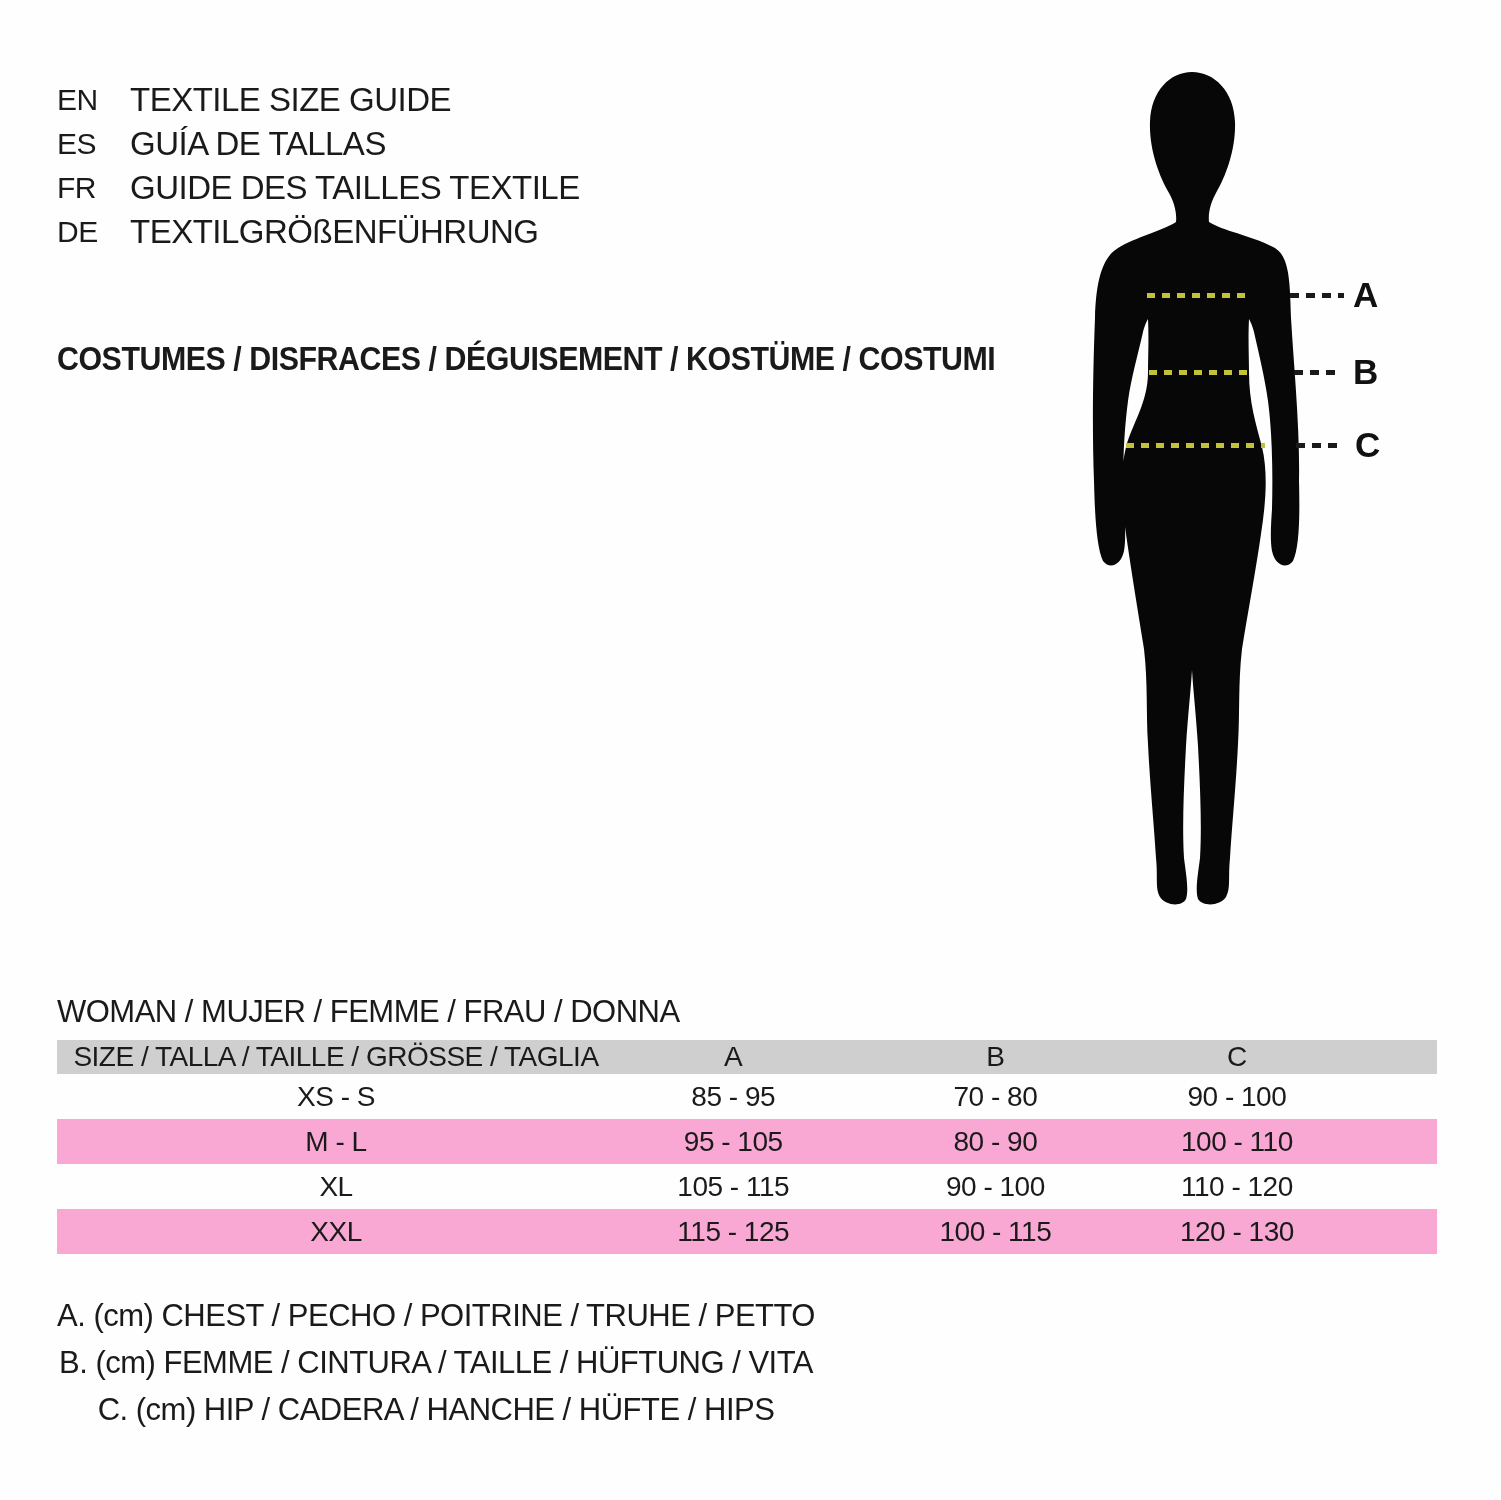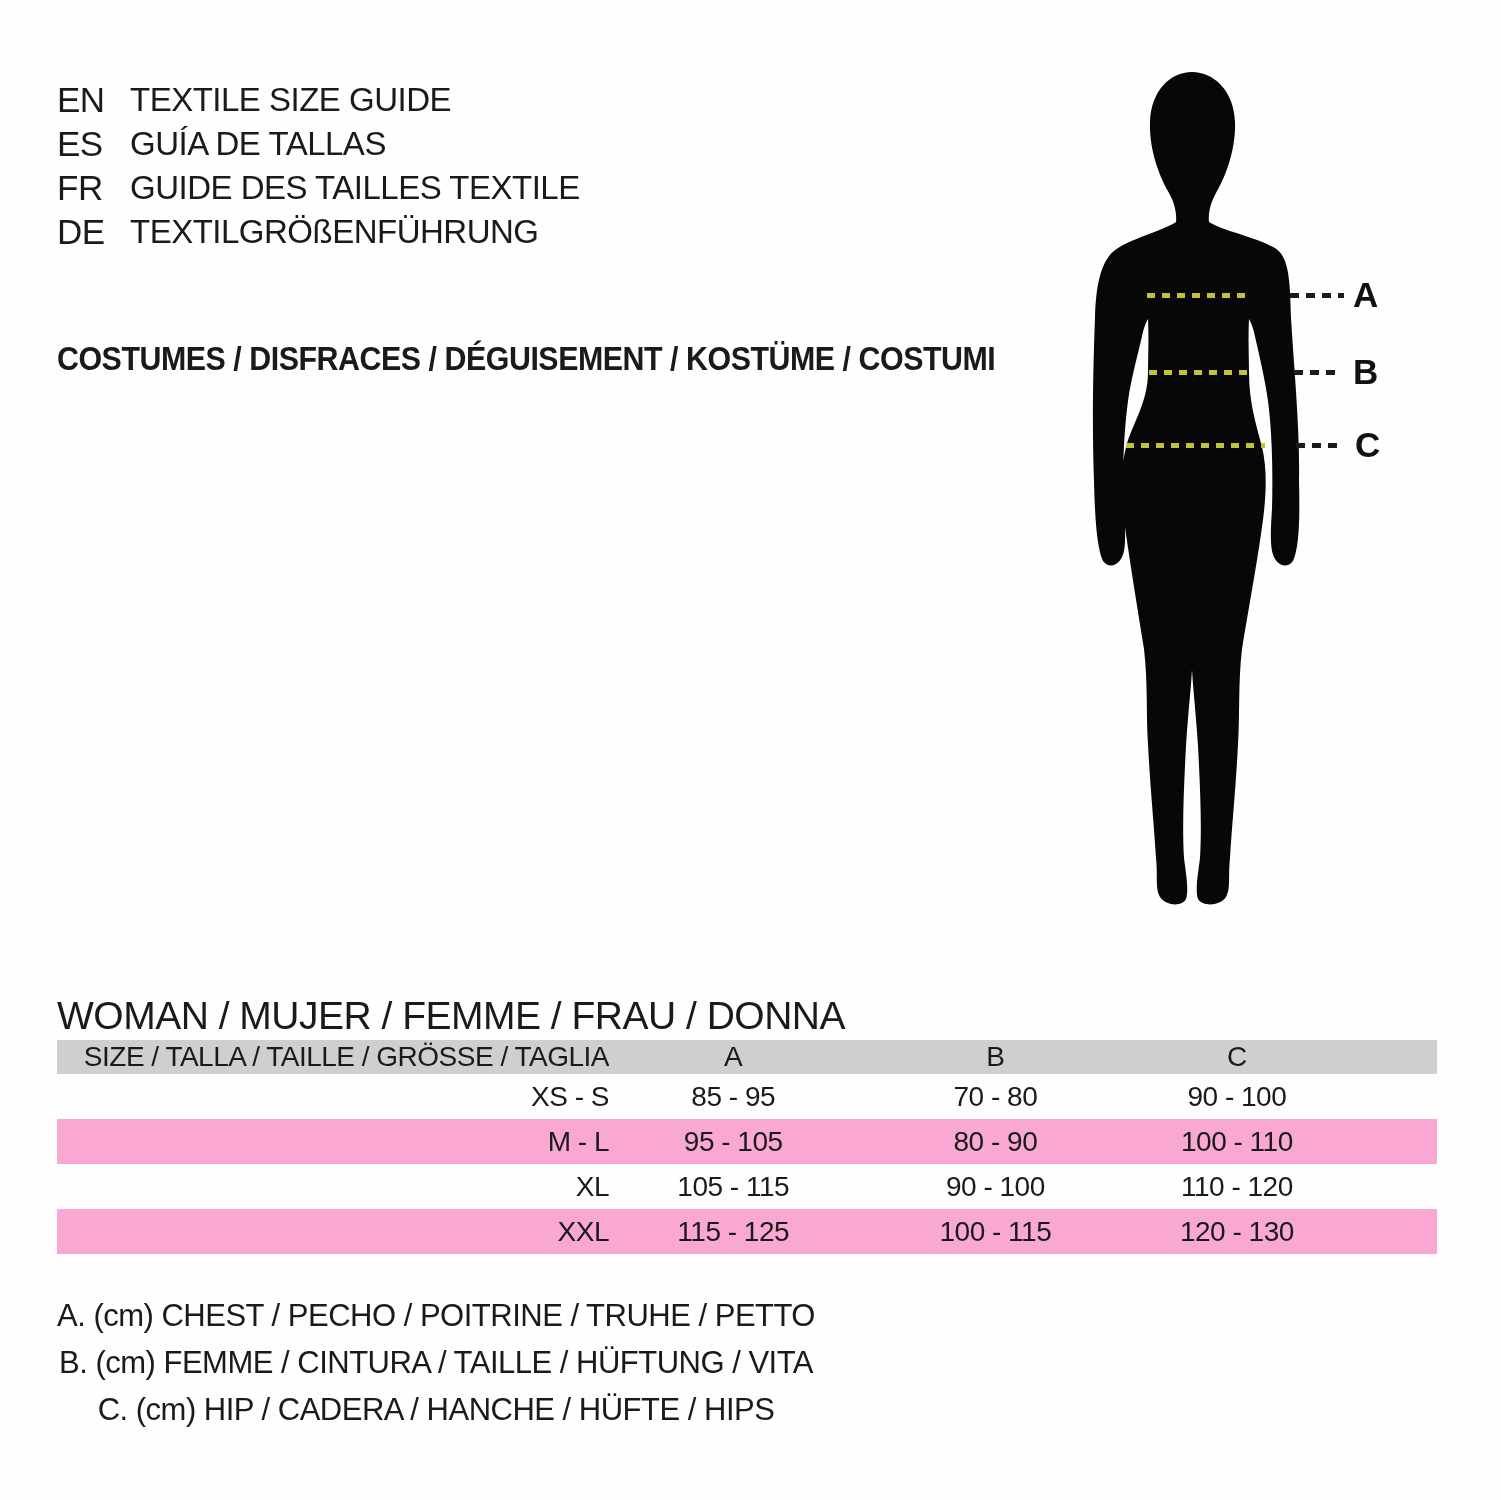--- a/index.html
+++ b/index.html
@@ -9,21 +9,21 @@
     width:1501px; height:1500px;
     background:#fefefe;
     font-family:"Liberation Sans", sans-serif;
     color:#1a1a1a;
     overflow:hidden;
   }
 
   
   .lang-block { position:absolute; left:57px; top:78px; }
   .lang-row { display:flex; height:44px; align-items:center; }
-  .lang-code { width:73px; font-size:35px; letter-spacing:-0.5px; }
+  .lang-code { width:73px; font-size:30px; letter-spacing:-0.5px; }
   .lang-label { font-size:33px; letter-spacing:-0.5px; white-space:nowrap; }
 
   
   .category-title {
     position:absolute; left:57px; top:340px;
     font-size:33px; font-weight:bold; letter-spacing:-0.5px;
     transform:scaleX(0.92); transform-origin:left center;
     white-space:nowrap;
   }
 
@@ -35,42 +35,42 @@
   .dash-yellow { background:repeating-linear-gradient(90deg,#c2c23a 0 8px,transparent 8px 15px); }
   .dash-black  { background:repeating-linear-gradient(90deg,#1a1a1a 0 9px,transparent 9px 16px); }
   .measure-letter {
     position:absolute; font-size:35px; font-weight:bold; color:#111;
     line-height:36px; width:40px;
   }
 
   
   .section-title {
     position:absolute; left:57px; top:994px;
-    font-size:39px; letter-spacing:-0.5px; white-space:nowrap;
+    font-size:31px; letter-spacing:-0.5px; white-space:nowrap;
   }
 
   
   .size-table {
     position:absolute; left:57px; top:1040px; width:1380px;
     border-collapse:collapse; table-layout:fixed;
   }
   .size-table col.c-label { width:40%; }
   .size-table col.c-a { width:18%; }
   .size-table col.c-b { width:20%; }
   .size-table col.c-c { width:15%; }
   .size-table col.c-fill { width:7%; }
   .size-table th, .size-table td {
     font-weight:normal; text-align:center; white-space:nowrap;
     font-size:28px; letter-spacing:-0.5px;
   }
   .size-table thead tr { height:34px; background:#cfcfcf; }
   .size-table tbody tr { height:45px; }
   .size-table tbody tr.alt { background:#f9a8d4; }
   .size-table th:first-child, .size-table td:first-child {
-    text-align:right; padding-left:6px;
+    text-align:center; padding-left:6px;
   }
 
   
   .legend-block { position:absolute; left:57px; top:1292px;text-align:center; }
   .legend-line { height:47px; line-height:47px; font-size:31px; letter-spacing:-0.5px; white-space:nowrap; }
 </style>
 </head>
 <body>
 
 <div class="page">

